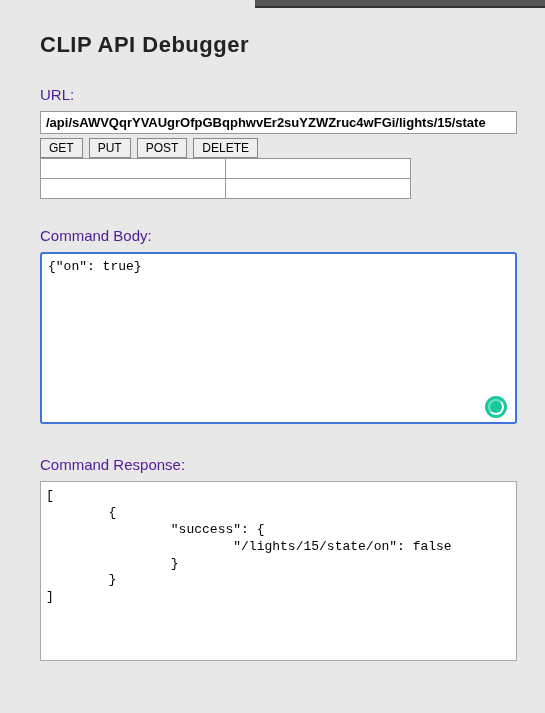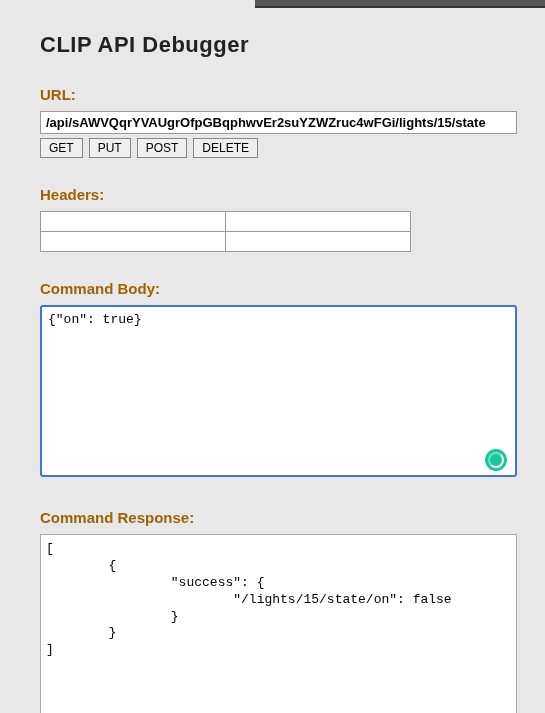--- a/index.html
+++ b/index.html
@@ -30,22 +30,22 @@
     }
     h1 {
       font-size: 22px;
       font-weight: bold;
       color: #222;
       margin-bottom: 20px;
       letter-spacing: 0.5px;
     }
     .section-label {
       font-size: 15px;
-      font-weight: bold;
-      color: #a16207;
+      font-weight: normal;
+      color: #4c1d95;
       margin-bottom: 8px;
       margin-top: 28px;
     }
     .url-input {
       width: 100%;
       padding: 3px 5px;
       font-size: 13px;
       border: 1px solid #999;
       background: #fff;
       font-family: Arial, sans-serif;
@@ -147,21 +147,20 @@
   <div class="section-label">URL:</div>
   <input type="text" class="url-input" value="/api/sAWVQqrYVAUgrOfpGBqphwvEr2suYZWZruc4wFGi/lights/15/state" style="">
 
   <div class="button-row">
     <button class="method-btn">GET</button>
     <button class="method-btn">PUT</button>
     <button class="method-btn">POST</button>
     <button class="method-btn">DELETE</button>
   </div>
 
-  <div class="section-label">Headers:</div>
   <table class="headers-table">
     <tbody>
         <tr>
       <td><input type="text" value="" style=""></td>
       <td><input type="text" value="" style=""></td>
     </tr>
     <tr>
       <td><input type="text" value="" style=""></td>
       <td><input type="text" value="" style=""></td>
     </tr>

